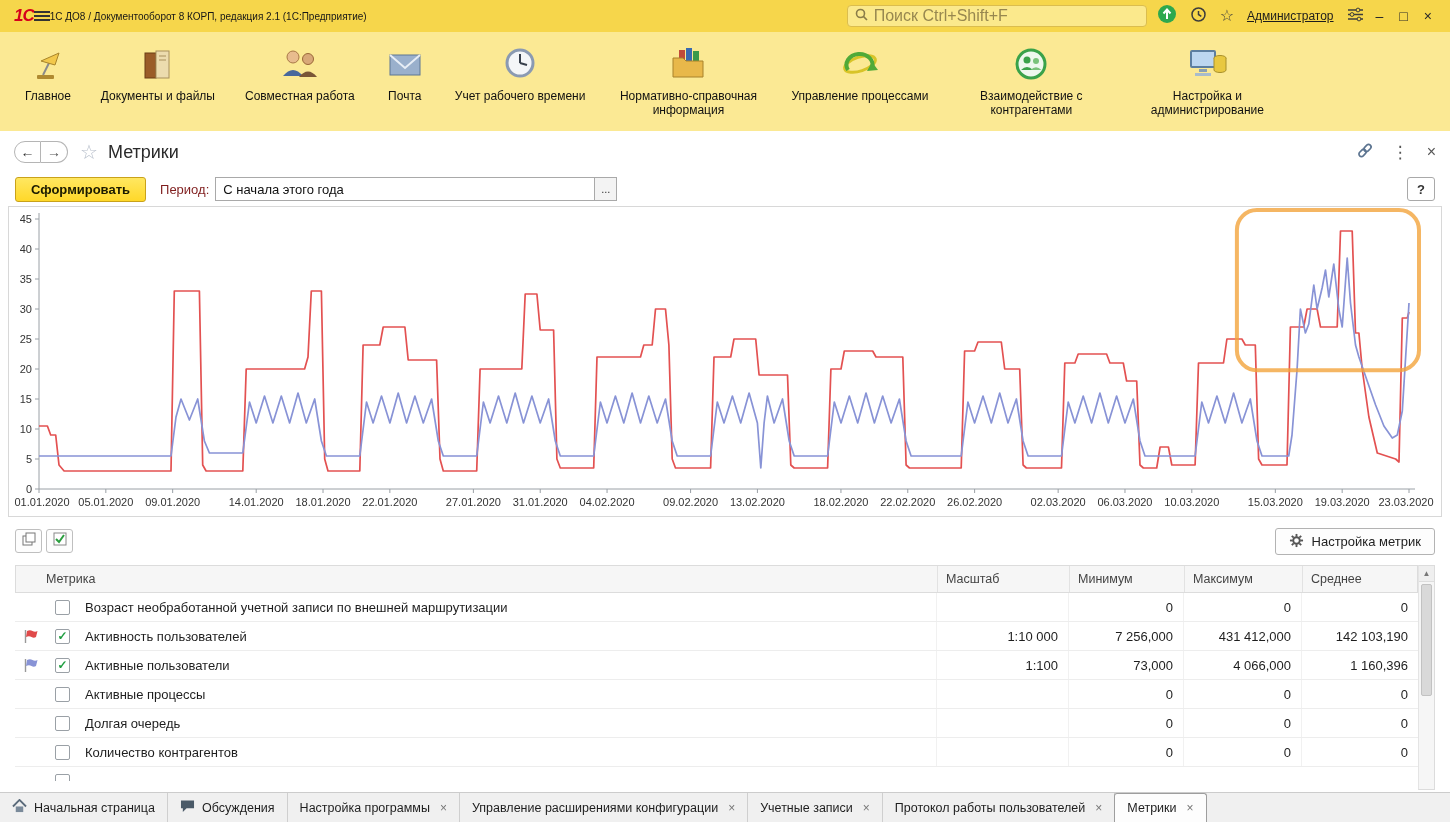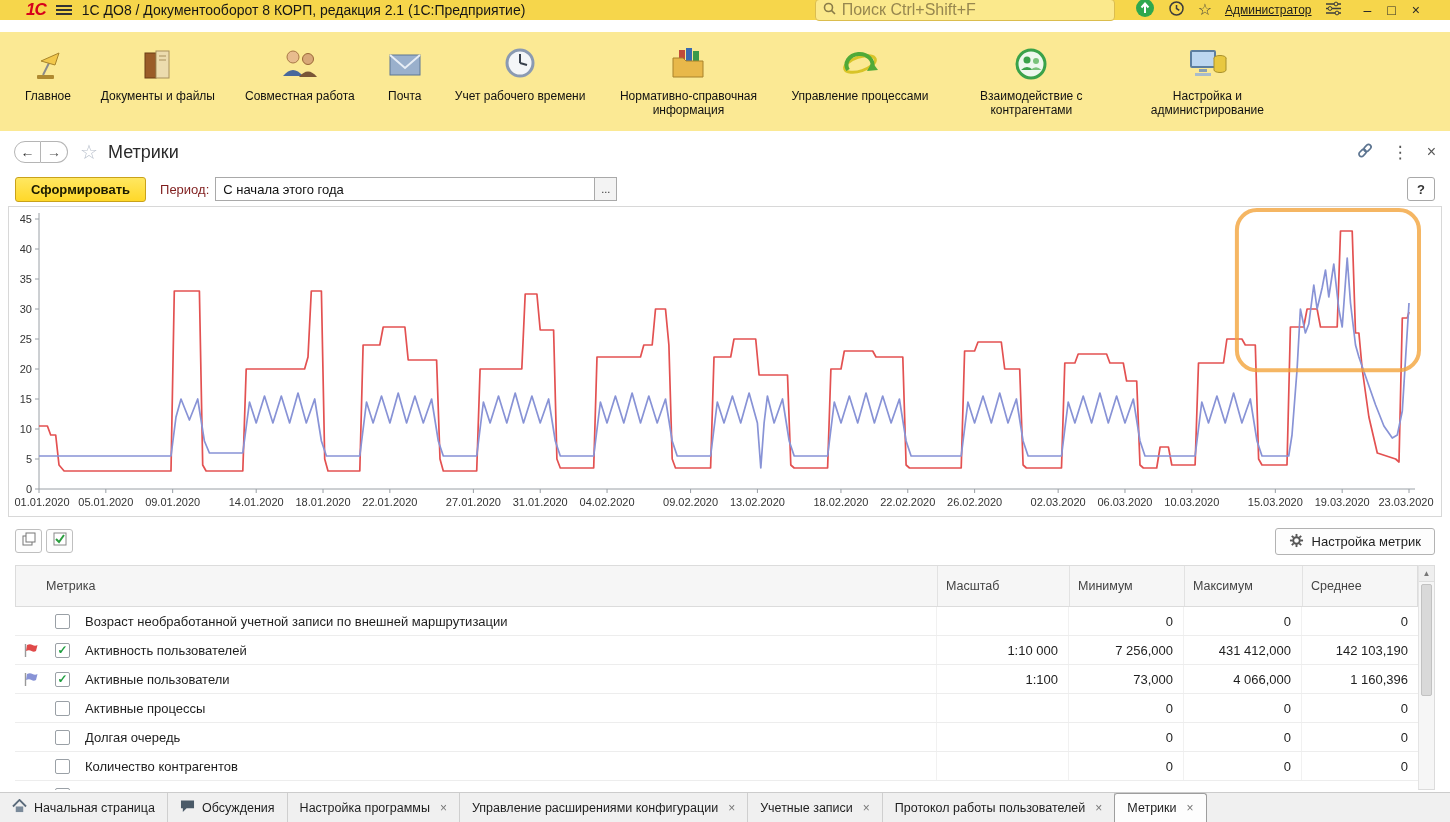--- a/index.html
+++ b/index.html
@@ -4,26 +4,26 @@
 <style>
   * { box-sizing: border-box; margin: 0; padding: 0; }
   html,body { width:1450px; height:822px; }
   body {
     font-family:"Liberation Sans", sans-serif;
     position:relative; background:#fff; overflow:hidden;
     -webkit-font-smoothing:antialiased;
   }
   
   .titlebar {
-    position:absolute; top:0; left:0; right:0; height:20px;
-    background:#f6d64b; display:flex; align-items:center; padding:0 26px; gap:10px;
+    position:absolute; top:0; left:0; right:0; height:32px;
+    background:#f6d64b; display:flex; align-items:center; padding:0 14px; 
   }
   .logo { color:#d6001c; font-weight:bold; font-size:17px; font-style:italic; letter-spacing:-1px; }
   .hamburger { display:flex; align-items:center; cursor:default; }
-  .win-title { font-size:14px; color:#161616; white-space:nowrap; }
+  .win-title { font-size:10px; color:#161616; white-space:nowrap; }
   .search-box {
     margin-left:auto; width:300px; height:22px; background:#fbe98c;
     border:1px solid #dbbd4e; border-radius:4px; display:flex; align-items:center;
     padding:0 7px; gap:6px; flex-shrink:0;
   }
   .search-placeholder { color:#97874f; font-size:16px; }
   .tb-icons { display:flex; align-items:center; gap:13px; margin-left:10px; }
   .tb-star { font-size:16px; color:#3c3c3c; line-height:1; }
   .user-name { font-size:12px; color:#1c1c1c;text-decoration:underline; }
   .win-btns { display:flex; gap:16px; margin-left:12px; margin-right:4px; font-size:14px; color:#2a2a2a; }
@@ -98,21 +98,21 @@
   }
   .btn-metrics-settings {
     position:absolute; top:528px; right:15px; height:27px; border:1px solid #b3b3b3;
     background:#fdfdfd; border-radius:3px; display:flex; align-items:center; gap:8px;
     padding:12px 13px; font-size:13px; color:#222; cursor:default;
   }
 
   
   .table-wrap { position:absolute; top:565px; left:15px; width:1403px; bottom:32px; overflow:hidden; }
   .t-header {
-    display:grid; grid-template-columns:921px 132px 115px 118px 117px; height:42px;
+    display:grid; grid-template-columns:921px 132px 115px 118px 117px; height:28px;
     background:#f6f6f6; border:1px solid #dcdcdc; align-items:stretch;
     font-size:12.5px; color:#444;
   }
   .t-header > div { display:flex; align-items:center; padding-left:8px; }
   .t-header > div:first-child { padding-left:30px; }
   .t-header > div + div { border-left:1px solid #e2e2e2; }
   .t-row {
     display:grid; grid-template-columns:30px 34px 857px 132px 115px 118px 117px;
     height:29px; border-bottom:1px solid #ededed; align-items:center;
     font-size:13px; color:#1e1e1e;

